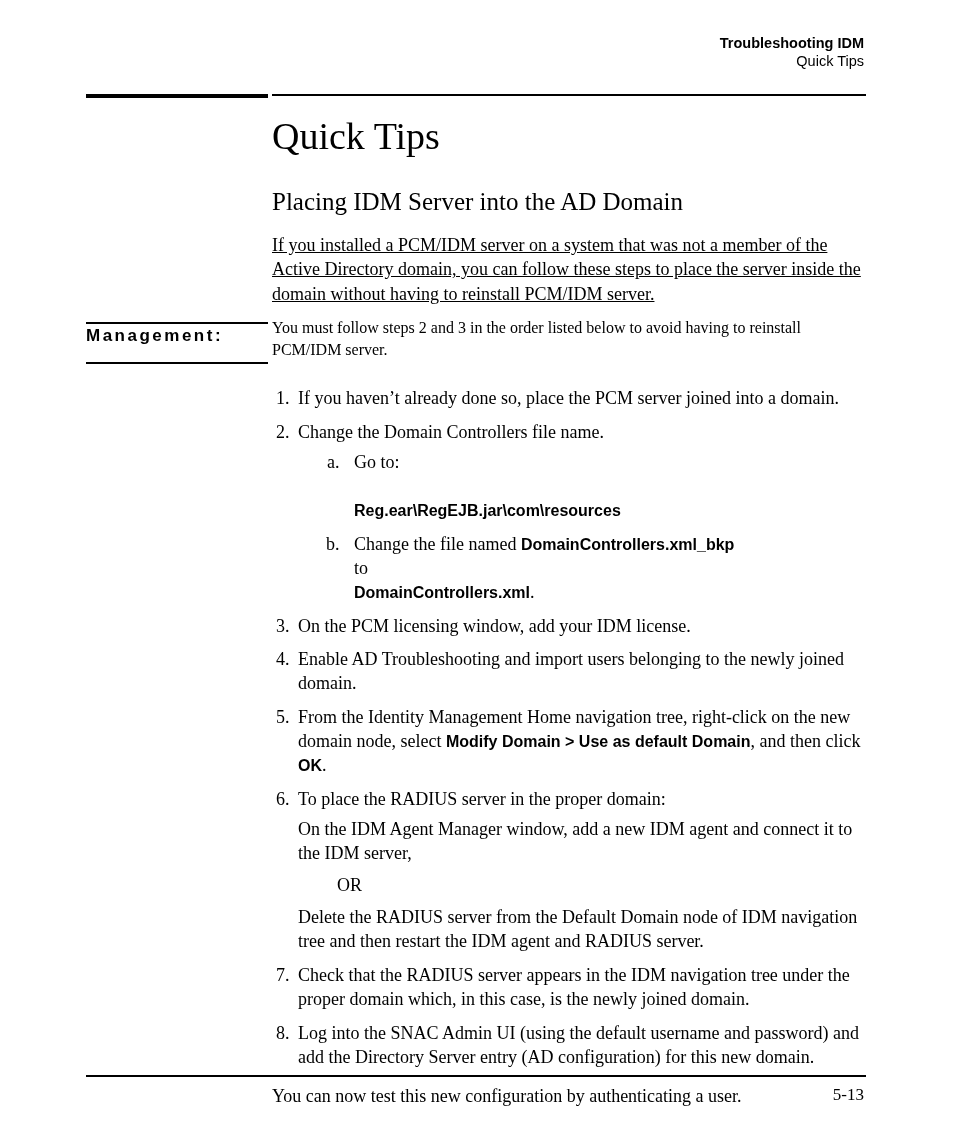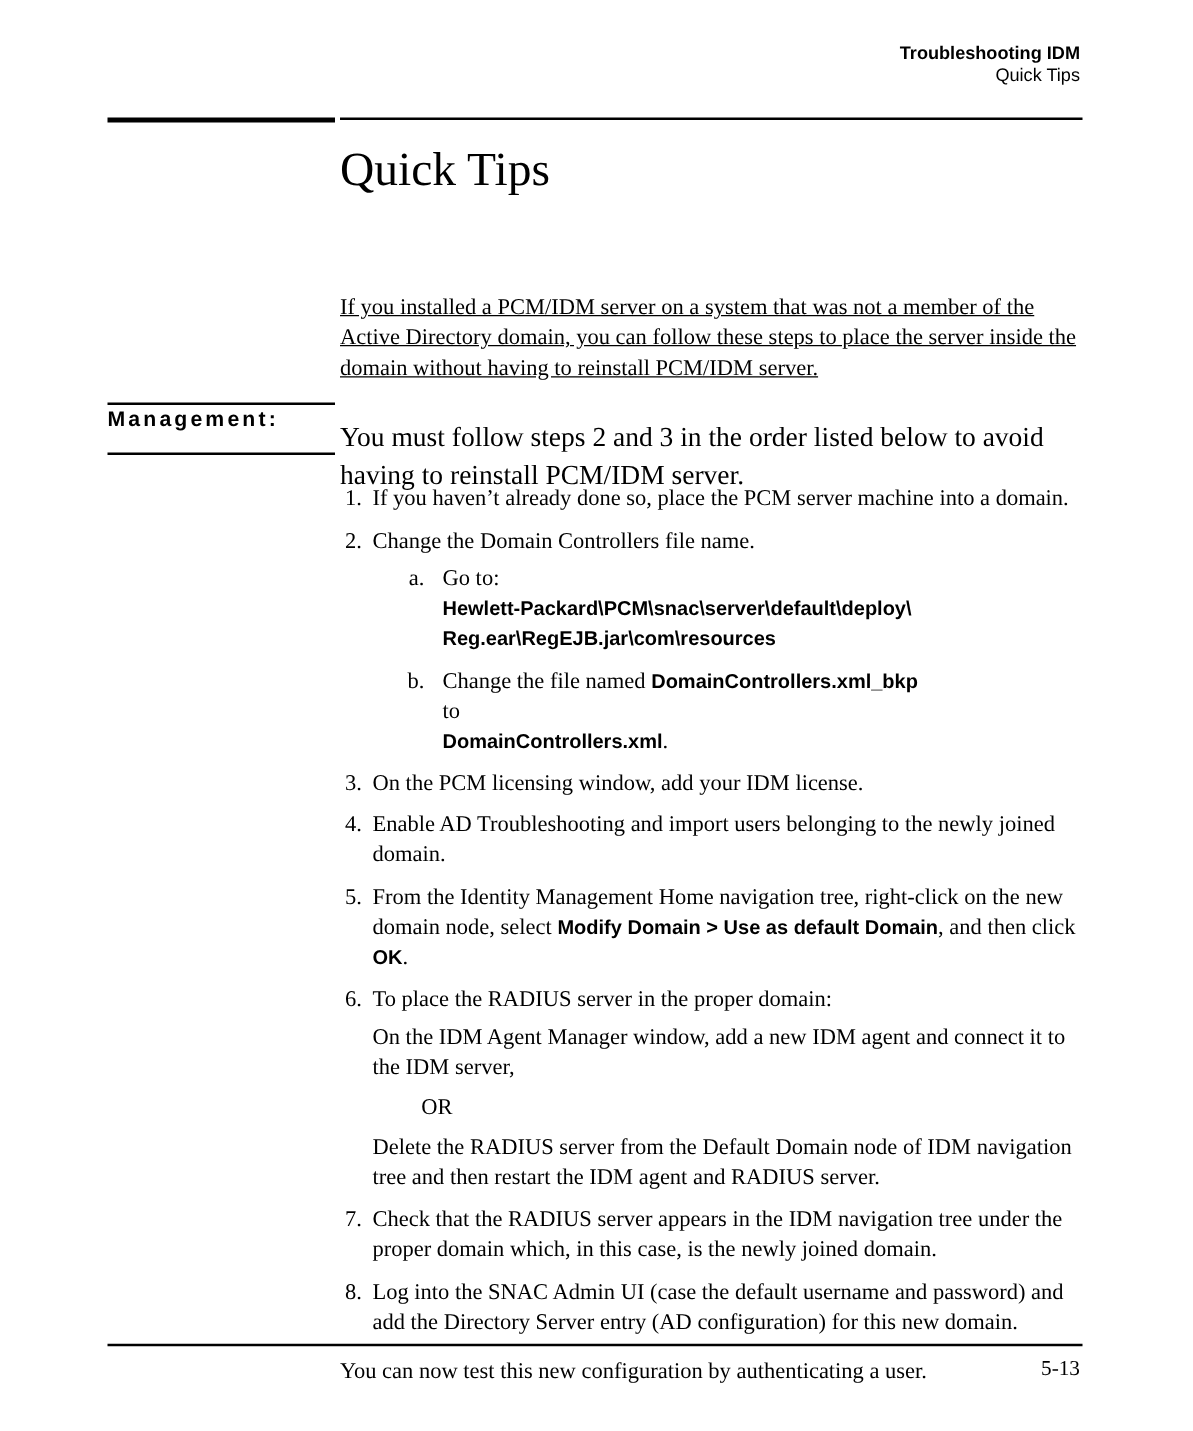--- a/index.html
+++ b/index.html
@@ -94,24 +94,24 @@
     position: absolute;
     top: 362px;
     left: 86px;
     width: 182px;
     height: 2px;
     background: #000;
   }
 
   .important-para {
     position: absolute;
-    top: 335px;
-    left: 272px;
-    width: 594px;
-    font-size: 22px;
+    top: 317px;
+    left: 272px;
+    width: 594px;
+    font-size: 16px;
     line-height: 1.35;
   }
 
   .steps {
     position: absolute;
     top: 387px;
     left: 272px;
     width: 594px;
     font-size: 18px;
   }
@@ -178,38 +178,39 @@
 
   <div class="header-block">
     <div class="header-bold">Troubleshooting IDM</div>
     <div class="header-sub">Quick Tips</div>
   </div>
 
   <div class="rule-short"></div>
   <div class="rule-long"></div>
 
   <div class="title">Quick Tips</div>
+  <div class="subtitle">Placing IDM Server into the AD Domain</div>
 
   <div class="intro-para">If you installed a PCM/IDM server on a system that was not a member of the Active Directory domain, you can follow these steps to place the server inside the domain without having to reinstall PCM/IDM server.</div>
 
   <div class="sidebar-rule-top"></div>
   <div class="sidebar-label">Management:</div>
   <div class="sidebar-rule-bot"></div>
 
   <div class="important-para">You must follow steps 2 and 3 in the order listed below to avoid having to reinstall PCM/IDM server.</div>
 
   <div class="steps">
     <ol class="main-list">
-      <li>If you haven’t already done so, place the PCM server machine into a domain.</li>
+      <li>If you haven’t already done so, place the PCM server joined into a domain.</li>
       <li>
         <span>Change the Domain Controllers file name.</span>
         <ol class="alpha-list">
           <li>
             <span>Go to:</span><br>
-            <span class="sans-bold">Hewlett-Packard\PCM\snac\server\default\deploy\</span><br>
+            <br>
             <span class="sans-bold">Reg.ear\RegEJB.jar\com\resources</span>
           </li>
           <li>
             <span>Change the file named </span><span class="sans-bold">DomainControllers.xml_bkp</span><br>
             <span>to</span><br>
             <span class="sans-bold">DomainControllers.xml</span><span>.</span>
           </li>
         </ol>
       </li>
       <li>On the PCM licensing window, add your IDM license.</li>
@@ -217,21 +218,21 @@
       <li>
         <span>From the Identity Management Home navigation tree, right-click on the new domain node, select </span><span class="sans-bold">Modify Domain &gt; Use as default Domain</span><span>, and then click </span><span class="sans-bold">OK</span><span>.</span>
       </li>
       <li>
         <span>To place the RADIUS server in the proper domain:</span>
         <div class="step-sub">On the IDM Agent Manager window, add a new IDM agent and connect it to the IDM server,</div>
         <div class="step-or">OR</div>
         <div class="step-sub">Delete the RADIUS server from the Default Domain node of IDM navigation tree and then restart the IDM agent and RADIUS server.</div>
       </li>
       <li>Check that the RADIUS server appears in the IDM navigation tree under the proper domain which, in this case, is the newly joined domain.</li>
-      <li>Log into the SNAC Admin UI (case the default username and password) and add the Directory Server entry (AD configuration) for this new domain.</li>
+      <li>Log into the SNAC Admin UI (using the default username and password) and add the Directory Server entry (AD configuration) for this new domain.</li>
     </ol>
     <div class="closing">You can now test this new configuration by authenticating a user.</div>
   </div>
 
   <div class="footer-rule"></div>
   <div class="page-num">5-13</div>
 
 </div>
 
 </body></html>

